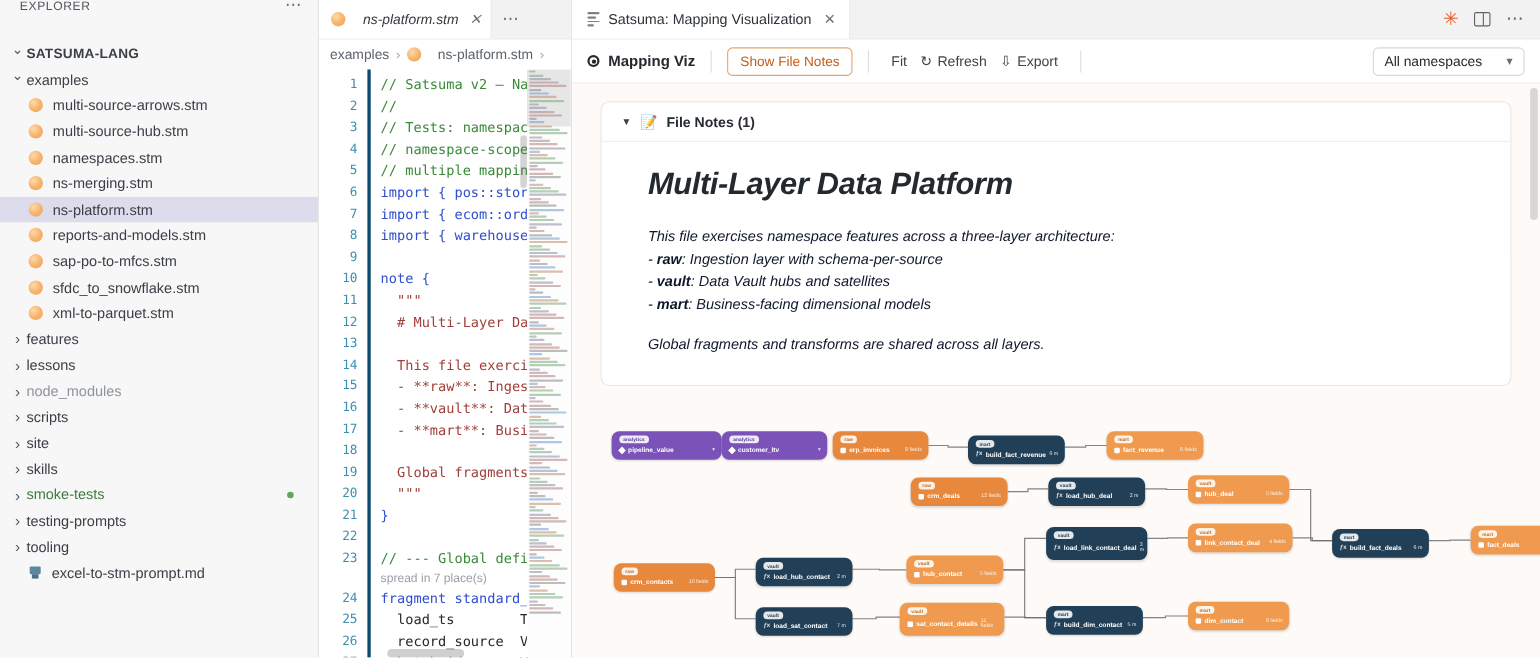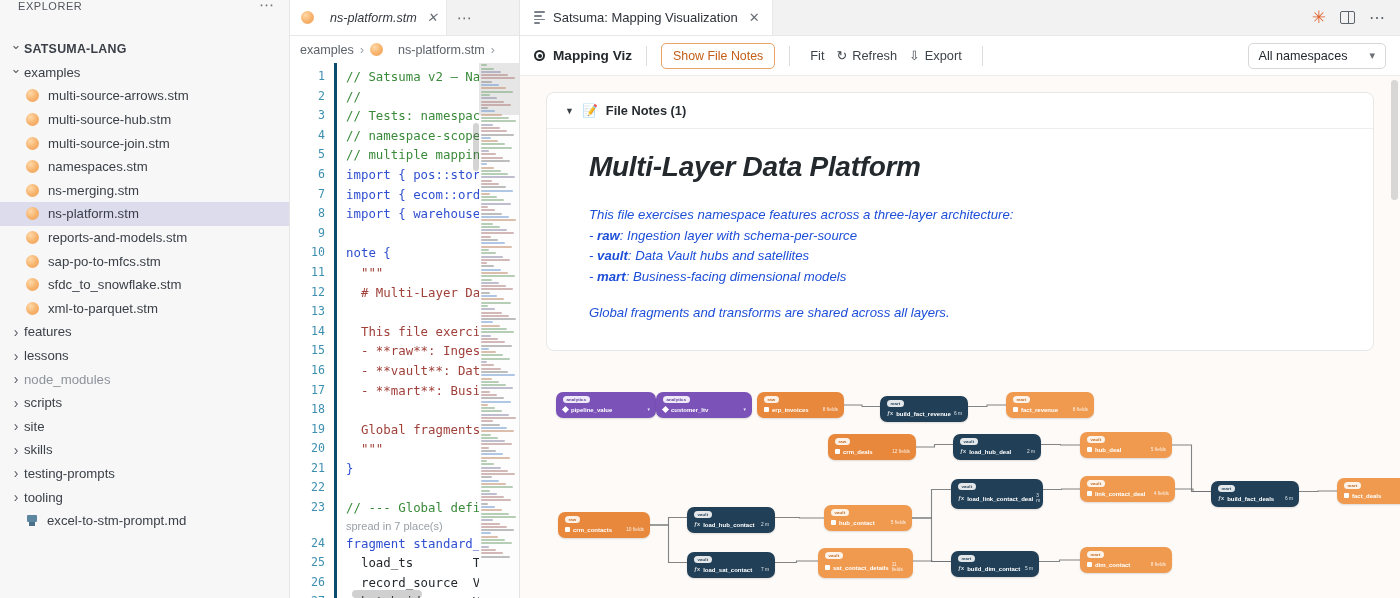--- a/index.html
+++ b/index.html
@@ -179,21 +179,21 @@
     margin: 16px 26px 0 26px; background: #ffffff; border: 1px solid #e7e7e7;
     border-radius: 8px; overflow: hidden;
   }
   .notes-head {
     display: flex; align-items: center; gap: 8px; padding: 10px 18px;
     border-bottom: 1px solid #eee; font-size: 12.8px; font-weight: bold; color: #262b31;
   }
   .tri { font-size: 9px; color: #3b4148; }
   .notes-body { padding: 22px 42px 26px 42px; font-style: italic; }
   .notes-h1 { font-size: 28px; font-weight: bold; color: #24292e; letter-spacing: -0.3px; margin-bottom: 22px; }
-  .notes-p { font-size: 13.2px; color: #1d4ed8; line-height: 20.5px; }
+  .notes-p { font-size: 13.2px; color: #0f172a; line-height: 20.5px; }
   .notes-p b { font-weight: bold; }
   .notes-gap { height: 16px; }
 
   .graph { position: absolute; left: 0; right: 0; top: 280px; bottom: 0; }
   .node {
     position: absolute; border-radius: 7px; color: #fff;
     padding: 4px 6px 5px 7px; font-size: 5.6px; line-height: 1;
     box-shadow: 0 1px 2px rgba(0,0,0,0.13);
   }
   .node .tagwrap { display: flex; }
@@ -249,24 +249,20 @@
           <div class="row indent2">
             <span class="fileicon"></span>
             <span class="lbl">multi-source-arrows.stm</span>
           </div>
           <div class="row indent2">
             <span class="fileicon"></span>
             <span class="lbl">multi-source-hub.stm</span>
           </div>
           <div class="row indent2">
             <span class="fileicon"></span>
-            <span class="lbl">multi-source-join.stm</span>
-          </div>
-          <div class="row indent2">
-            <span class="fileicon"></span>
             <span class="lbl">namespaces.stm</span>
           </div>
           <div class="row indent2">
             <span class="fileicon"></span>
             <span class="lbl">ns-merging.stm</span>
           </div>
           <div class="row indent2 sel">
             <span class="fileicon"></span>
             <span class="lbl">ns-platform.stm</span>
           </div>
@@ -302,20 +298,25 @@
             <span class="chev right"></span>
             <span class="lbl">scripts</span>
           </div>
           <div class="row indent1">
             <span class="chev right"></span>
             <span class="lbl">site</span>
           </div>
           <div class="row indent1">
             <span class="chev right"></span>
             <span class="lbl">skills</span>
+          </div>
+          <div class="row indent1">
+            <span class="chev right"></span>
+            <span class="lbl green">smoke-tests</span>
+            <span class="dot-badge"></span>
           </div>
           <div class="row indent1">
             <span class="chev right"></span>
             <span class="lbl">testing-prompts</span>
           </div>
           <div class="row indent1">
             <span class="chev right"></span>
             <span class="lbl">tooling</span>
           </div>
           <div class="row indent2">

